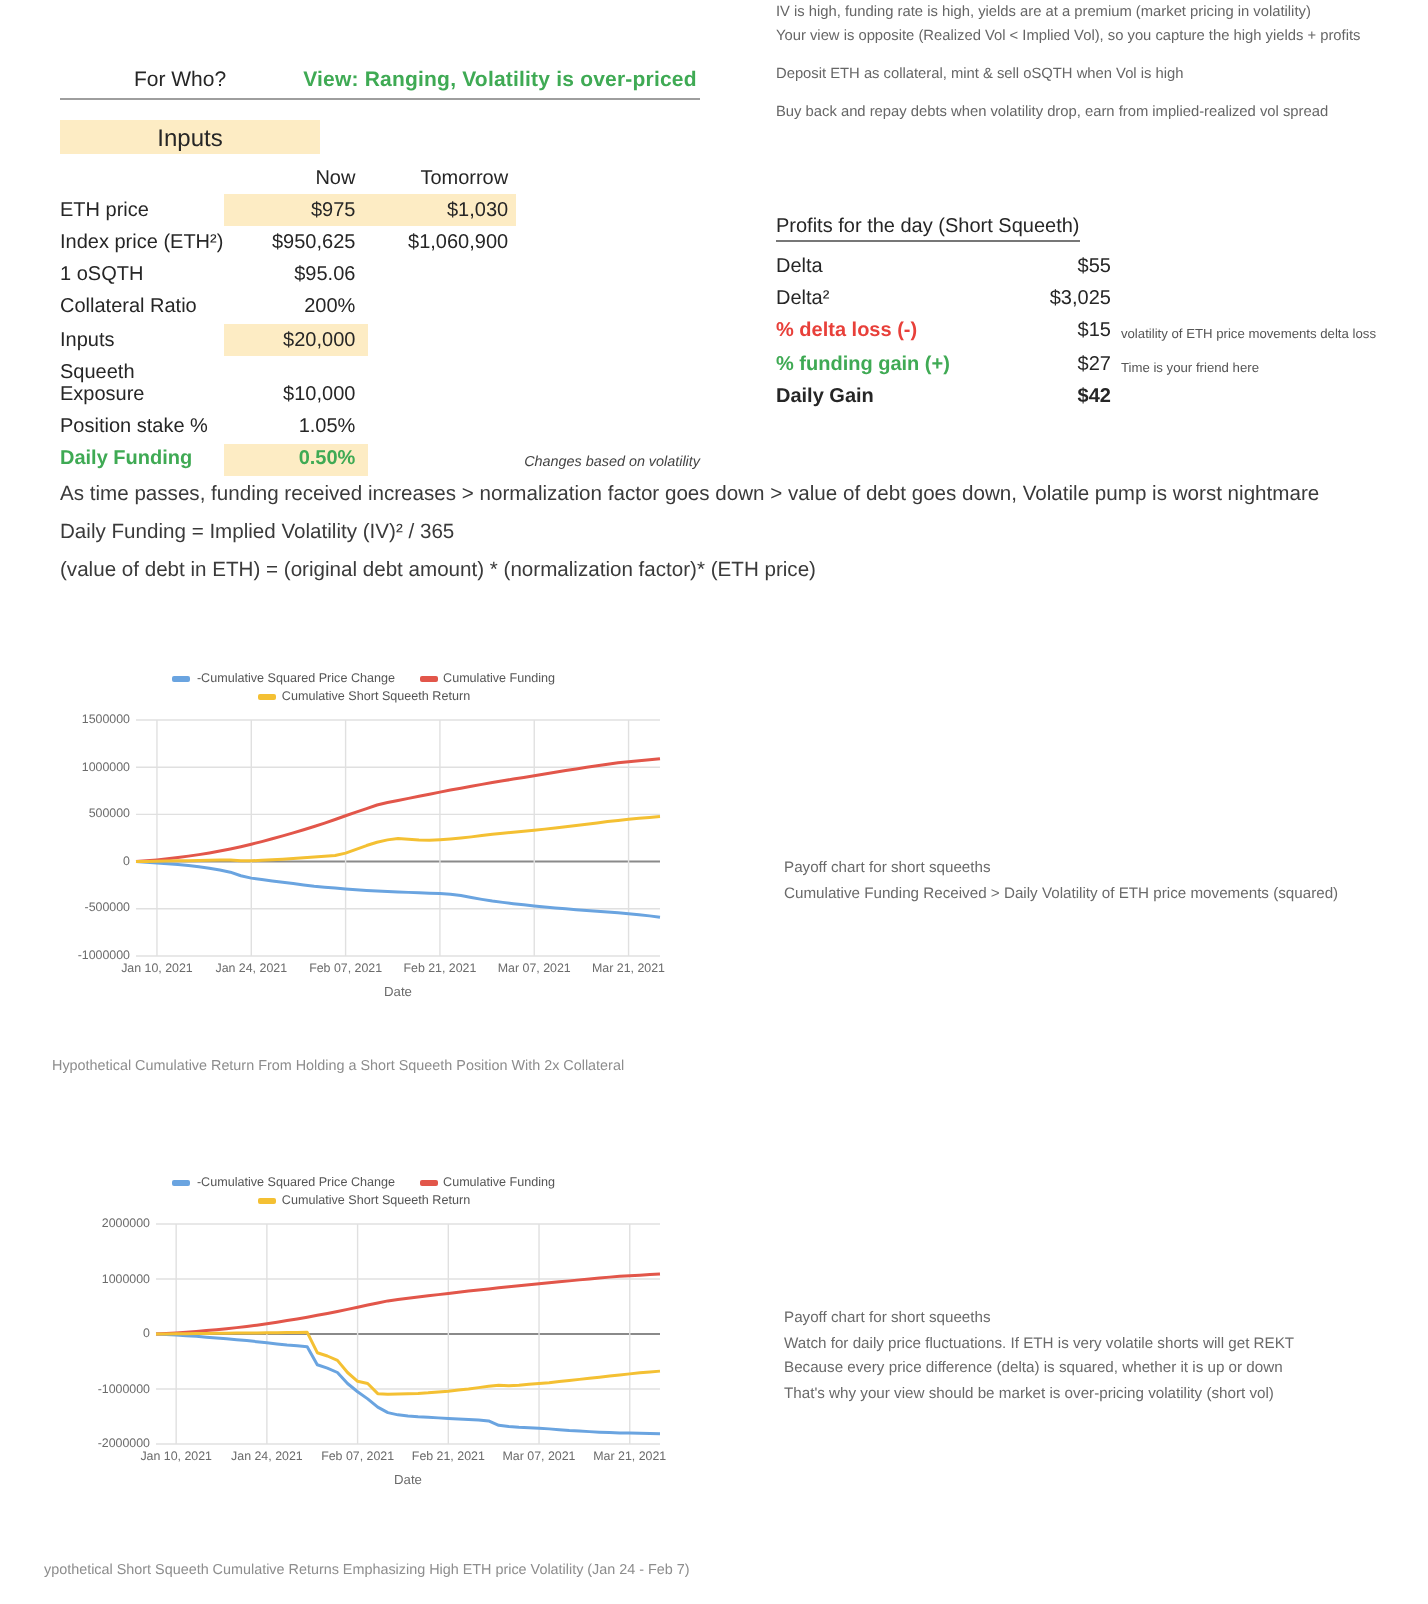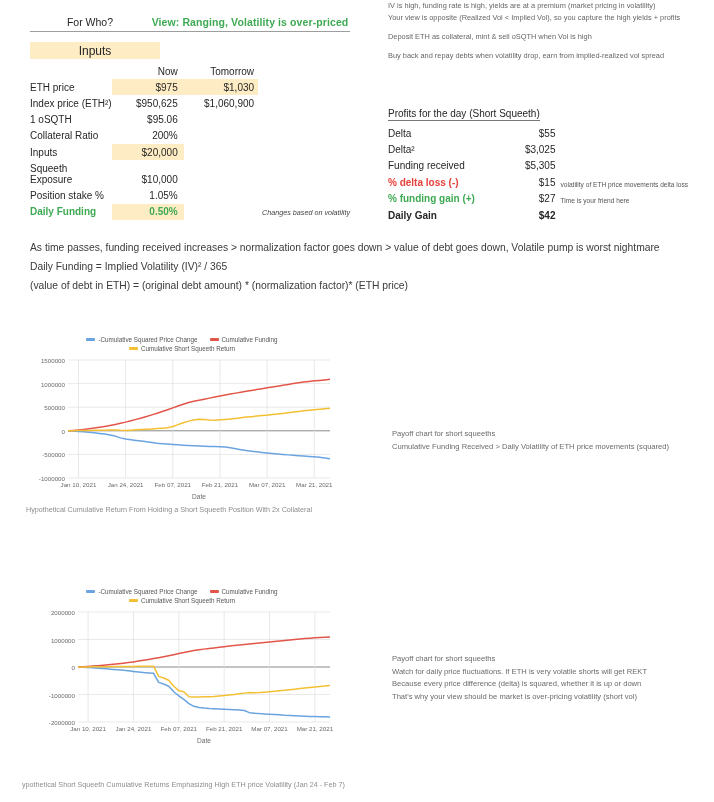--- a/index.html
+++ b/index.html
@@ -6,21 +6,21 @@
   html,body{margin:0;padding:0;background:#ffffff;}
   body{
     width:714px;height:802px;position:relative;overflow:hidden;
     font-family:"Liberation Sans","DejaVu Sans",sans-serif;
     color:#262626;font-size:9.5px;
   }
   .abs{position:absolute;}
 
   
   #topleft{left:30px;top:16px;width:320px;}
-  .hdr-row{display:flex;align-items:baseline;padding-bottom:2px;}
+  .hdr-row{display:flex;align-items:baseline;padding-bottom:2px;margin-top:18px;}
   .hdr-forwho{width:120px;text-align:center;font-size:10.5px;color:#262626;}
   .hdr-view{flex:1;text-align:center;font-size:10.5px;font-weight:bold;color:#3faa54;letter-spacing:.1px;}
   .hdr-rule{border-bottom:1.6px solid #9e9e9e;width:320px;margin-top:1px;}
 
   .inputs-badge{margin-top:10px;background:#fdecc4;width:130px;height:17px;
                 display:flex;align-items:center;justify-content:center;
                 font-size:12px;color:#262626;}
 
   table.grid{border-collapse:collapse;width:320px;margin-top:4px;font-size:10px;}
   table.grid td{padding:2.6px 0;vertical-align:bottom;}
@@ -164,25 +164,20 @@
   <table class="ptab">
     <tbody id="profits-body">
         <tr>
           <td class="p-lab">Delta</td>
           <td class="p-val">$55</td>
           <td class="p-side"></td>
         </tr>
         <tr>
           <td class="p-lab">Delta²</td>
           <td class="p-val">$3,025</td>
-          <td class="p-side"></td>
-        </tr>
-        <tr>
-          <td class="p-lab">Funding received</td>
-          <td class="p-val">$5,305</td>
           <td class="p-side"></td>
         </tr>
         <tr>
           <td class="p-lab red-b">% delta loss (-)</td>
           <td class="p-val">$15</td>
           <td class="p-side">volatility of ETH price movements delta loss</td>
         </tr>
         <tr>
           <td class="p-lab green-b">% funding gain (+)</td>
           <td class="p-val">$27</td>
@@ -242,21 +237,21 @@
       <div class="ytick" style="top: 118px;">-1000000</div>
       <div class="xtick" style="left: 10.48px;">Jan 10, 2021</div>
       <div class="xtick" style="left: 57.64px;">Jan 24, 2021</div>
       <div class="xtick" style="left: 104.8px;">Feb 07, 2021</div>
       <div class="xtick" style="left: 151.96px;">Feb 21, 2021</div>
       <div class="xtick" style="left: 199.12px;">Mar 07, 2021</div>
       <div class="xtick" style="left: 246.28px;">Mar 21, 2021</div>
       <div class="xaxis-title">Date</div>
     </div>
   </div>
-<div class="caption" id="cap1" style="left:26px;top:505px;">Hypothetical Cumulative Return From Holding a Short Squeeth Position With 2x Collateral</div>
+<div class="caption" id="cap1" style="left:26px;top:528px;">Hypothetical Cumulative Return From Holding a Short Squeeth Position With 2x Collateral</div>
 <div class="chart-note" id="note1" style="left:392px;top:428px;">
     <div>Payoff chart for short squeeths</div>
     <div>Cumulative Funding Received &gt; Daily Volatility of ETH price movements (squared)</div>
   </div>
 
 <div class="chart-box" id="chart2" style="left:22px;top:588px;width:320px;height:180px;">
     <div class="legend">
       <div class="legend-row">
         <span class="lg">
           <span class="swatch" style="background: rgb(106, 164, 224);"></span>

